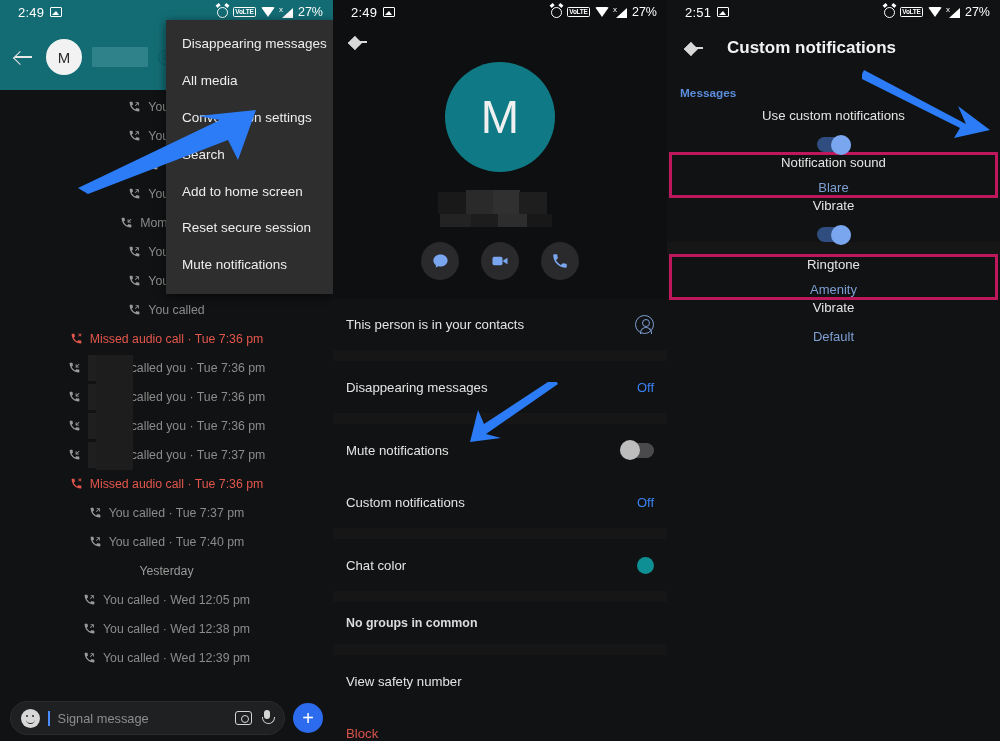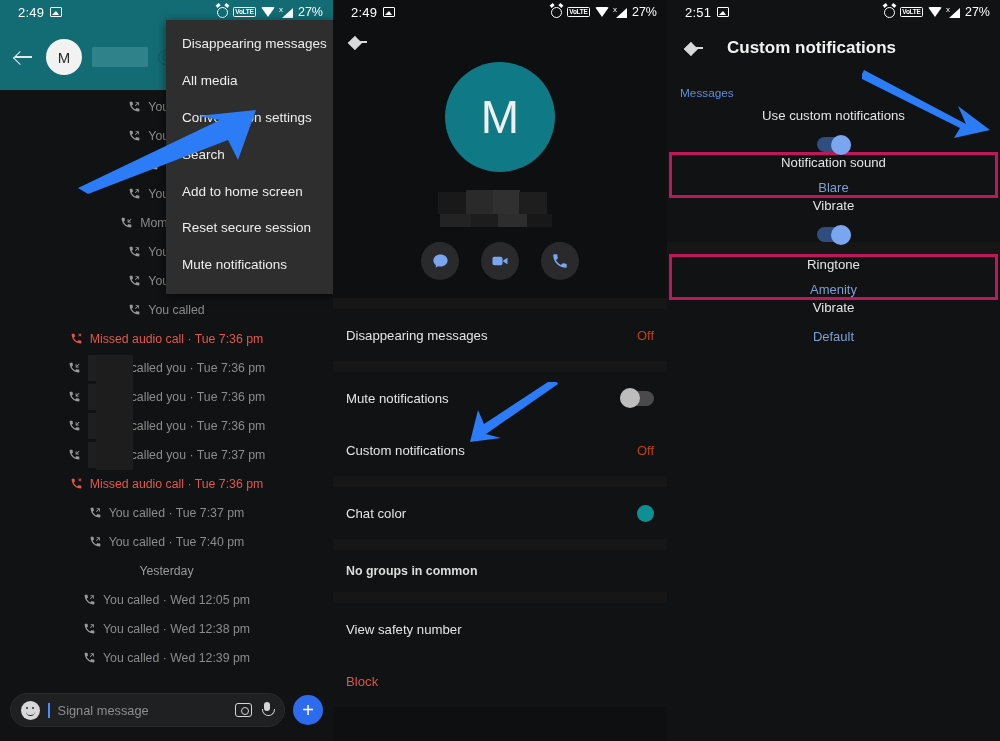--- a/index.html
+++ b/index.html
@@ -122,21 +122,21 @@
     box-shadow: 0 2px 9px rgba(0,0,0,.55);
     padding: 6px 0 10px 0;
   }
   .dd-item {
     padding: 10px 16px; font-size: 13.5px; color: #ededed;
     line-height: 1.25; white-space: nowrap;
   }
 
   
   .compose {
-    position: absolute; left: 0; bottom: 8px; width: 333px; height: 46px;
+    position: absolute; left: 0; bottom: 0; width: 333px; height: 46px;
     display: flex; align-items: center; gap: 8px; padding: 0 10px;
     background: #111213;
   }
   .compose-field {
     flex: 1; height: 34px; border-radius: 18px; background: #1f2022;
     display: flex; align-items: center; padding: 0 10px; gap: 8px;
     border: 1px solid #2a2b2d;
   }
   .emoji-btn {
     width: 19px; height: 19px; border-radius: 50%; background: #d8d8d8;
@@ -202,21 +202,21 @@
     display: flex; align-items: center; justify-content: center;
   }
   .act-btn svg { display: block; }
 
   .sec-gap { height: 11px; background: #161617; }
   .mid-row {
     display: flex; align-items: center; justify-content: space-between;
     padding: 0 13px; height: 52px; font-size: 13.2px; color: #e4e4e4;
     background: #111213;
   }
-  .mid-row .val { color: #c2410c; font-size: 13px; }
+  .mid-row .val { color: #3b82f6; font-size: 13px; }
   .mid-row.small { height: 42px; font-size: 12.4px; font-weight: bold; color: #dcdcdc; }
   .mid-row.danger { color: #d9534f; }
   .ic-contact {
     width: 19px; height: 19px; border: 1.5px solid #7e9fd4; border-radius: 50%;
     position: relative;
   }
   .ic-contact::before {
     content: ""; position: absolute; left: 5.5px; top: 3px;
     width: 6px; height: 6px; border: 1.4px solid #7e9fd4; border-radius: 50%;
   }
@@ -234,21 +234,21 @@
     width: 20px; height: 20px; border-radius: 50%; background: #bdbdbd;
   }
   .chat-color-dot { width: 17px; height: 17px; border-radius: 50%; background: #0e8f93; }
 
   
   .r-header {
     height: 48px; display: flex; align-items: center; gap: 20px; padding: 0 14px;
   }
   .r-title { font-size: 17px; color: #f2f2f2; font-weight: bold; }
   .r-section-label {
-    padding: 14px 1px 8px 13px; font-size: 11.8px; color: #5b8ddb; font-weight: normal;
+    padding: 14px 1px 8px 13px; font-size: 11.8px; color: #5b8ddb; font-weight: bold;
   }
   .r-row {
     display: flex; align-items: center; justify-content: space-between;
     padding: 0 13px; height: 44px; font-size: 13.2px; color: #e4e4e4; flex-direction: column;
   }
   .r-row .val { color: #7e9fd4; font-size: 13px; }
   .r-row.boxed {
     border: 3px solid #be185d; margin: 0 2px; height: 46px;
     padding: 0 11px; background: #111213;
   }
@@ -549,20 +549,24 @@
         <div class="act-btn">
           <svg width="18" height="18" viewBox="0 0 24 24" fill="#7aa6f0">
               <path d="M6.6 10.8c1.4 2.8 3.8 5.1 6.6 6.6l2.2-2.2c.3-.3.7-.4 1-.2 1.2.4 2.4.6 3.6.6.6 0 1 .4 1 1V20c0 .6-.4 1-1 1-9.4 0-17-7.6-17-17 0-.6.4-1 1-1h3.5c.6 0 1 .4 1 1 0 1.3.2 2.5.6 3.6.1.4 0 .8-.2 1l-2.3 2.2z"></path>
             </svg>
         </div>
       </div>
     </div>
 
     <div style="height:18px;"></div>
     <div class="mid-rows" id="midrows">
+        <div class="mid-row">
+          <span>This person is in your contacts</span>
+          <span class="ic-contact"></span>
+        </div>
         <div class="sec-gap"></div>
         <div class="mid-row">
           <span>Disappearing messages</span>
           <span class="val">Off</span>
         </div>
         <div class="sec-gap"></div>
         <div class="mid-row">
           <span>Mute notifications</span>
           <span class="toggle-off"></span>
         </div>

